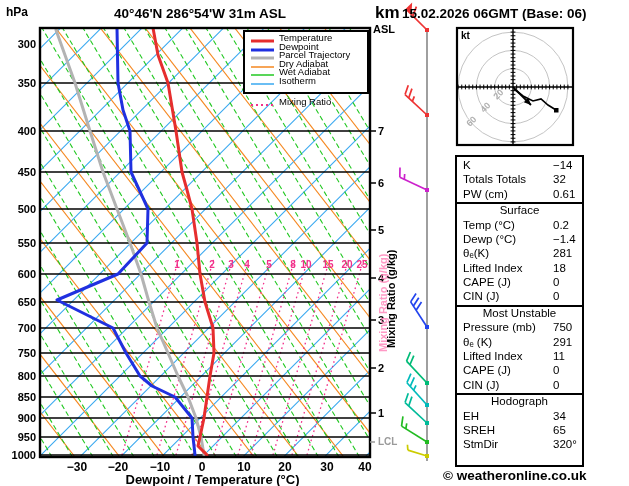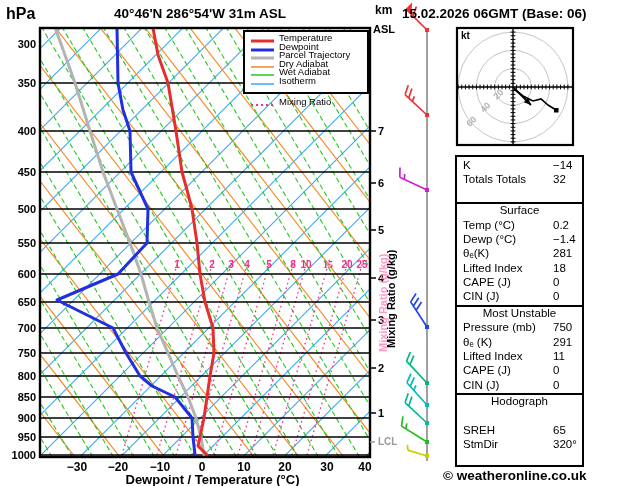--- a/index.html
+++ b/index.html
@@ -274,23 +274,23 @@
         <text x="484" y="113" fill="#b0b0b0" font-size="9" font-weight="bold" font-family="Liberation Sans, sans-serif" transform="rotate(-45 484 113)">40</text>
         <text x="470" y="127" fill="#b0b0b0" font-size="9" font-weight="bold" font-family="Liberation Sans, sans-serif" transform="rotate(-45 470 127)">60</text>
         <polyline points="514,89 523,96 533,101 541,99 548,105 556,110" fill="none" stroke="#000" stroke-width="1.6"></polyline>
         <rect x="554" y="108" width="4.5" height="4.5" fill="#000"></rect>
         <line x1="513" y1="87" x2="531" y2="105" stroke="#000" stroke-width="1.8"></line>
         <polygon points="531,105 523.7875108318972,102.31299423149112 528.3129942314911,97.78751083189722" fill="#000"></polygon>
         <rect x="457" y="28" width="116" height="117" fill="none" stroke="#000" stroke-width="2.2"></rect>
       </g>
     </svg>
 
-  <div class="abs b" style="left:6px;top:5px;font-size:16px;">hPa</div>
+  <div class="abs b" style="left:6px;top:5px;font-size:12px;">hPa</div>
   <div class="abs b" style="left:40px;top:6px;width:320px;text-align:center;font-size:13.5px;">40°46'N 286°54'W 31m ASL</div>
-  <div class="abs b" style="left:375px;top:3px;font-size:12px;">km</div>
+  <div class="abs b" style="left:375px;top:3px;font-size:17px;">km</div>
   <div class="abs b" style="left:373px;top:23px;font-size:11px;">ASL</div>
   <div class="abs b" style="left:402px;top:6px;width:227px;font-size:13.5px;white-space:nowrap;">15.02.2026 06GMT (Base: 06)</div>
 
   <div id="pressure-axis">
       <div class="ptick" style="left: 2px; top: 38px;">300</div>
       <div class="ptick" style="left: 2px; top: 77px;">350</div>
       <div class="ptick" style="left: 2px; top: 125px;">400</div>
       <div class="ptick" style="left: 2px; top: 166px;">450</div>
       <div class="ptick" style="left: 2px; top: 203px;">500</div>
       <div class="ptick" style="left: 2px; top: 237px;">550</div>
@@ -324,21 +324,21 @@
       <div class="kmtick" style="left: 378px; top: 125px;">7</div>
     </div>
   <div id="mr-labels">
       <div class="mrlab" style="left: 168px; top: 259px;">1</div>
       <div class="mrlab" style="left: 203px; top: 259px;">2</div>
       <div class="mrlab" style="left: 222px; top: 259px;">3</div>
       <div class="mrlab" style="left: 238px; top: 259px;">4</div>
       <div class="mrlab" style="left: 260px; top: 259px;">5</div>
       <div class="mrlab" style="left: 284px; top: 259px;">8</div>
       <div class="mrlab" style="left: 297px; top: 259px;">10</div>
-      <div class="mrlab" style="left: 319px; top: 259px; font-family: Liberation Serif, serif;">15</div>
+      <div class="mrlab" style="left: 319px; top: 259px;">15</div>
       <div class="mrlab" style="left: 338px; top: 259px;">20</div>
       <div class="mrlab" style="left: 353px; top: 259px;">25</div>
     </div>
 
   <div class="vlab" style="left:377px;top:352px;color:#ff88bb;opacity:0.85;">Mixing Ratio (g/kg)</div>
   <div class="vlab" style="left:385px;top:348px;color:#000;">Mixing Ratio (g/kg)</div>
 
   <div class="abs b" style="left:378px;top:436px;font-size:10px;color:#9a9a9a;">LCL</div>
   <div class="abs b" style="left:461px;top:30px;font-size:10px;">kt</div>
 
@@ -387,20 +387,24 @@
       </div>
     </div>
   <div id="panel">
       <div class="prow" style="top: 2px;">
         <div class="plab">K</div>
         <div class="pval">−14</div>
       </div>
       <div class="prow" style="top: 16.3px;">
         <div class="plab">Totals Totals</div>
         <div class="pval">32</div>
+      </div>
+      <div class="prow" style="top: 30.6px;">
+        <div class="plab">PW (cm)</div>
+        <div class="pval">0.61</div>
       </div>
       <div class="psep" style="top: 44.9px;"></div>
       <div class="phead" style="top: 47.4px;">Surface</div>
       <div class="prow" style="top: 61.7px;">
         <div class="plab">Temp (°C)</div>
         <div class="pval">0.2</div>
       </div>
       <div class="prow" style="top: 76px;">
         <div class="plab">Dewp (°C)</div>
         <div class="pval">−1.4</div>
@@ -438,20 +442,24 @@
       <div class="prow" style="top: 207.2px;">
         <div class="plab">CAPE (J)</div>
         <div class="pval">0</div>
       </div>
       <div class="prow" style="top: 221.5px;">
         <div class="plab">CIN (J)</div>
         <div class="pval">0</div>
       </div>
       <div class="psep" style="top: 235.8px;"></div>
       <div class="phead" style="top: 238.3px;">Hodograph</div>
+      <div class="prow" style="top: 252.6px;">
+        <div class="plab">EH</div>
+        <div class="pval">34</div>
+      </div>
       <div class="prow" style="top: 266.9px;">
         <div class="plab">SREH</div>
         <div class="pval">65</div>
       </div>
       <div class="prow" style="top: 281.2px;">
         <div class="plab">StmDir</div>
         <div class="pval">320°</div>
       </div>
     </div>
 

